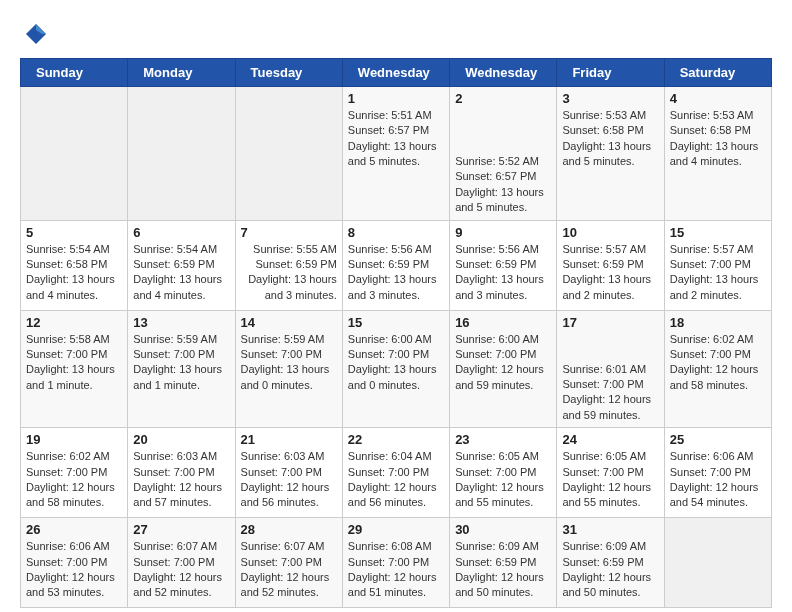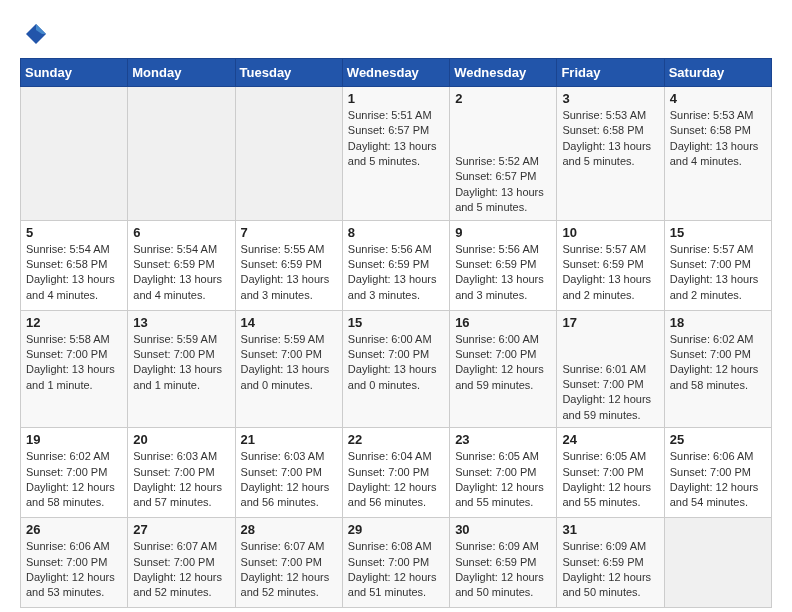--- a/index.html
+++ b/index.html
@@ -45,21 +45,21 @@
       color: #444;
     }
     table {
       width: 100%;
       border-collapse: collapse;
       table-layout: fixed;
     }
     thead th {
       background-color: #2255aa;
       color: #fff;
-      padding: 6px 4px;
+      padding: 6px 15px;
       font-size: 13px;
       font-weight: bold;
       text-align: left;
       border: 1px solid #1a4490;
       margin-left: 35px;
     }
     tbody td {
       border: 1px solid #ccc;
       vertical-align: top;
       padding: 4px 5px;
@@ -157,21 +157,21 @@
 Daylight: 13 hours and 4 minutes.</div>
         </td>
         <td>
           <span class="day-number">6</span>
           <div class="day-info" style="white-space: pre-line;">Sunrise: 5:54 AM
 Sunset: 6:59 PM
 Daylight: 13 hours and 4 minutes.</div>
         </td>
         <td>
           <span class="day-number">7</span>
-          <div class="day-info" style="white-space: pre-line;">Sunrise: 5:55 AM
+          <div class="day-info" style="white-space: pre-line; text-align: right;">Sunrise: 5:55 AM
 Sunset: 6:59 PM
 Daylight: 13 hours and 3 minutes.</div>
         </td>
         <td>
           <span class="day-number">8</span>
           <div class="day-info" style="white-space: pre-line;">Sunrise: 5:56 AM
 Sunset: 6:59 PM
 Daylight: 13 hours and 3 minutes.</div>
         </td>
         <td>

